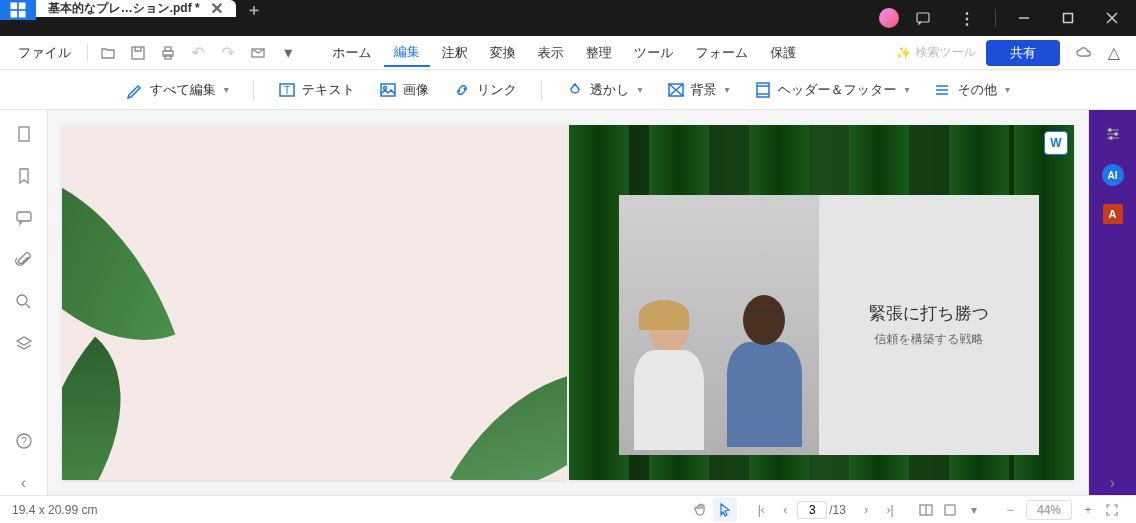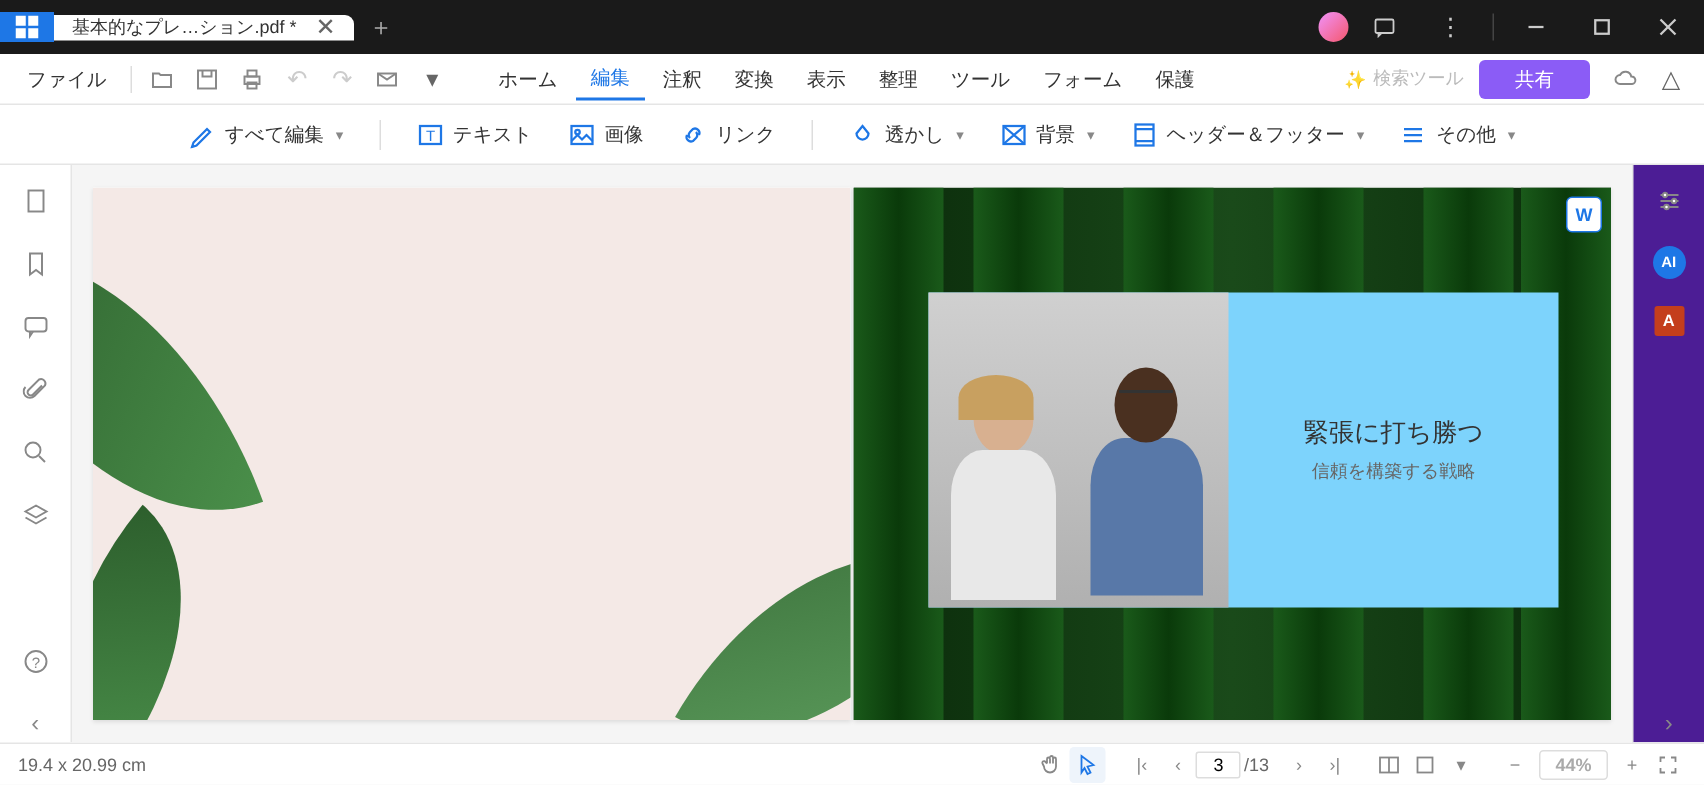--- a/index.html
+++ b/index.html
@@ -1,35 +1,35 @@
 <!DOCTYPE html>
 <html><head>
 <meta charset="utf-8">
 <style>
 * { margin: 0; padding: 0; box-sizing: border-box; font-family: "Segoe UI", "Meiryo", sans-serif; }
 body { width: 1136px; height: 523px; overflow: hidden; background: #fff; display: flex; flex-direction: column; }
-.titlebar { height: 36px; background: #1a1a1a; display: flex; align-items: center; }
+.titlebar { height: 36px; background: #1a1a1a; display: flex; align-items: flex-start; font-weight: bold; }
 .logo { width: 36px; background: #1e77e6; display: flex; align-items: center; justify-content: center; }
 .logo svg { width: 20px; height: 20px; }
 .tab { background: #fff; display: flex; align-items: center; padding: 0 12px; gap: 8px; border-top-right-radius: 6px; min-width: 200px; }
 .tab-title { font-size: 12px; color: #333; flex: 1; }
 .tab-close { width: 14px; height: 14px; display: flex; align-items: center; justify-content: center; color: #666; cursor: pointer; }
 .add-tab { width: 36px; display: flex; align-items: center; justify-content: center; color: #aaa; cursor: pointer; }
 .titlebar-spacer { flex: 1; }
 .titlebar-right { display: flex; align-items: center; gap: 4px; padding-right: 4px; }
 .avatar { width: 20px; height: 20px; border-radius: 50%; background: linear-gradient(135deg,#f093fb,#f5576c); }
 .win-btn { width: 40px; height: 36px; display: flex; align-items: center; justify-content: center; color: #ccc; cursor: pointer; }
 .menubar { height: 34px; background: #fff; border-bottom: 1px solid #e5e5e5; display: flex; align-items: center; padding: 0 8px; gap: 2px; }
 .menu-item { padding: 4px 10px; font-size: 13px; color: #333; cursor: pointer; }
 .menu-item.active { color: #1e77e6; border-bottom: 2px solid #1e77e6; }
 .menu-icon { width: 28px; height: 28px; display: flex; align-items: center; justify-content: center; color: #666; cursor: pointer; }
 .menu-sep { width: 1px; height: 18px; background: #ddd; margin: 0 4px; }
 .menu-spacer { flex: 1; }
 .search-tools { color: #bbb; font-size: 12px; display: flex; align-items: center; gap: 4px; margin-right: 8px; }
-.share-btn { background: #8b5cf6; color: #fff; padding: 4px 24px; border-radius: 4px; font-size: 13px; cursor: pointer; margin-right: 8px; }
+.share-btn { background: #1d4ed8; color: #fff; padding: 4px 24px; border-radius: 4px; font-size: 13px; cursor: pointer; margin-right: 8px; }
 .toolbar { height: 40px; background: #fff; border-bottom: 1px solid #e5e5e5; display: flex; align-items: center; justify-content: center; gap: 8px; }
 .tool-btn { display: flex; align-items: center; gap: 6px; padding: 4px 8px; font-size: 13px; color: #333; cursor: pointer; }
 .tool-icon { width: 18px; height: 18px; display: flex; align-items: center; justify-content: center; }
 .tool-sep { width: 1px; height: 20px; background: #ddd; margin: 0 8px; }
 .main { flex: 1; display: flex; overflow: hidden; }
 .left-sidebar { width: 48px; background: #fff; border-right: 1px solid #e5e5e5; display: flex; flex-direction: column; align-items: center; padding-top: 12px; gap: 18px; }
 .sb-icon { width: 24px; height: 24px; display: flex; align-items: center; justify-content: center; color: #888; cursor: pointer; }
 .sb-spacer { flex: 1; }
 .canvas { flex: 1; background: #f5f5f5; display: flex; align-items: center; justify-content: center; gap: 2px; position: relative; padding: 8px; }
 .page { background: #fff; width: 505px; height: 355px; box-shadow: 0 1px 3px rgba(0,0,0,0.1); position: relative; overflow: hidden; }
@@ -42,21 +42,21 @@
 .page1-text { flex: 0 0 200px; display: flex; flex-direction: column; align-items: center; justify-content: center; padding: 20px; text-align: center; }
 .page1-title { font-size: 18px; color: #333; line-height: 1.4; }
 .page1-img { flex: 1; background: linear-gradient(180deg,#c8dae0 0%,#e0d4c8 50%,#d4c0b0 100%); position: relative; overflow: hidden; }
 .person1 { position: absolute; bottom: 0; left: 50%; transform: translateX(-50%); width: 140px; height: 200px; }
 .person1-head { width: 50px; height: 60px; background: #c89878; border-radius: 50% 50% 45% 45%; margin: 0 auto; position: relative; }
 .person1-hair { position: absolute; top: -10px; left: -8px; right: -8px; height: 45px; background: #5a3a2a; border-radius: 50% 50% 30% 30%; }
 .person1-body { width: 120px; height: 130px; background: #b8a890; border-radius: 40% 40% 10% 10%; margin: -5px auto 0; position: relative; }
 .person1-arms { position: absolute; top: 40px; left: 10px; right: 10px; height: 30px; background: #b8a890; border-radius: 20px; }
 .page2-bg { position: absolute; inset: 0; background: linear-gradient(90deg,#0a2a0a,#1a4a1a,#0a2a0a); }
 .curtain { position: absolute; top: 0; bottom: 0; width: 60px; background: linear-gradient(90deg,#1a5a1a,#0a3a0a,#1a5a1a); }
-.page2-card { position: absolute; left: 50px; top: 70px; width: 420px; height: 210px; background: #7dd3fc; display: flex; }
+.page2-card { position: absolute; left: 50px; top: 70px; width: 420px; height: 260px; background: #e5e5e5; display: flex; }
 .page2-img { flex: 0 0 200px; background: linear-gradient(180deg,#d0d0d0,#b0b0b0); position: relative; overflow: hidden; }
 .person2a { position: absolute; bottom: 0; left: 10px; width: 80px; height: 150px; }
 .person2a-head { width: 40px; height: 48px; background: #d8b090; border-radius: 50%; margin: 0 auto; }
 .person2a-hair { position: absolute; top: -5px; left: 10px; width: 50px; height: 30px; background: #c8a060; border-radius: 50% 50% 0 0; }
 .person2a-body { width: 70px; height: 100px; background: #e8e8e8; border-radius: 30% 30% 0 0; margin: -3px auto 0; }
 .person2b { position: absolute; bottom: 0; right: 10px; width: 90px; height: 160px; }
 .person2b-head { width: 42px; height: 50px; background: #4a3020; border-radius: 50%; margin: 0 auto; position: relative; }
 .person2b-glasses { position: absolute; top: 15px; left: 3px; right: 3px; height: 10px; border-top: 2px solid #333; }
 .person2b-body { width: 75px; height: 105px; background: #5878a8; border-radius: 30% 30% 0 0; margin: -3px auto 0; }
 .page2-text { flex: 1; display: flex; flex-direction: column; align-items: center; justify-content: center; padding: 20px; text-align: center; }

